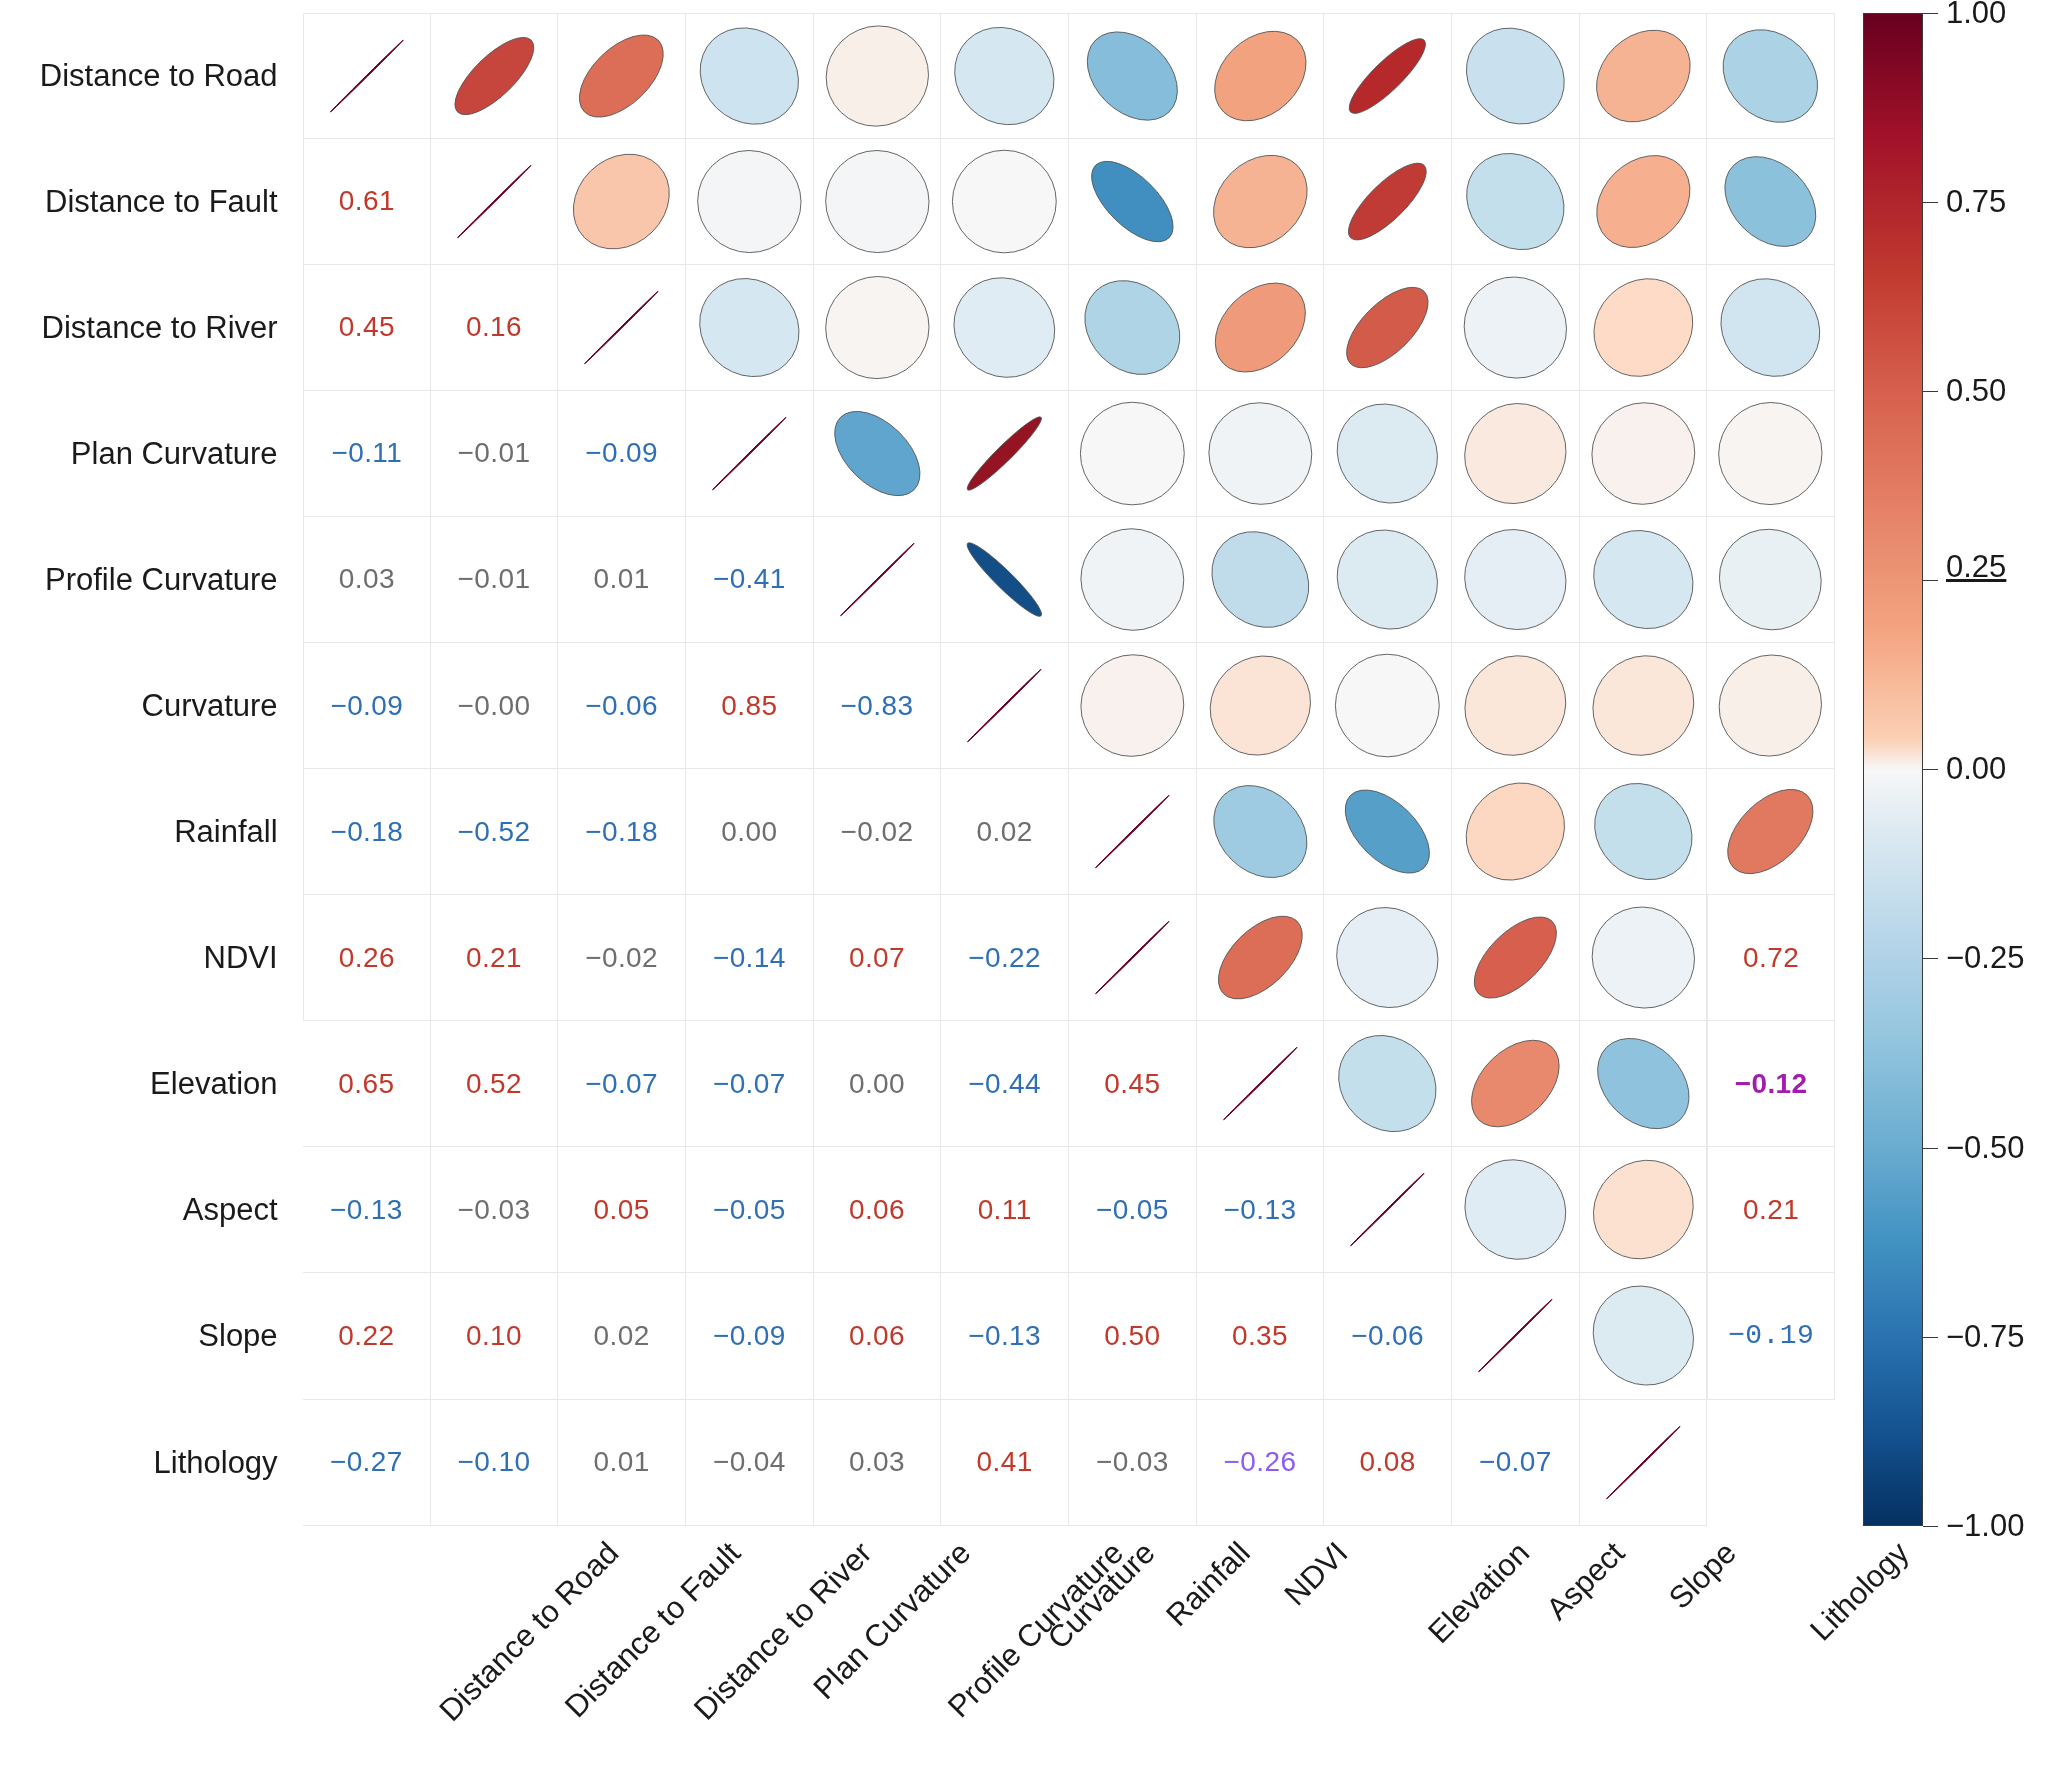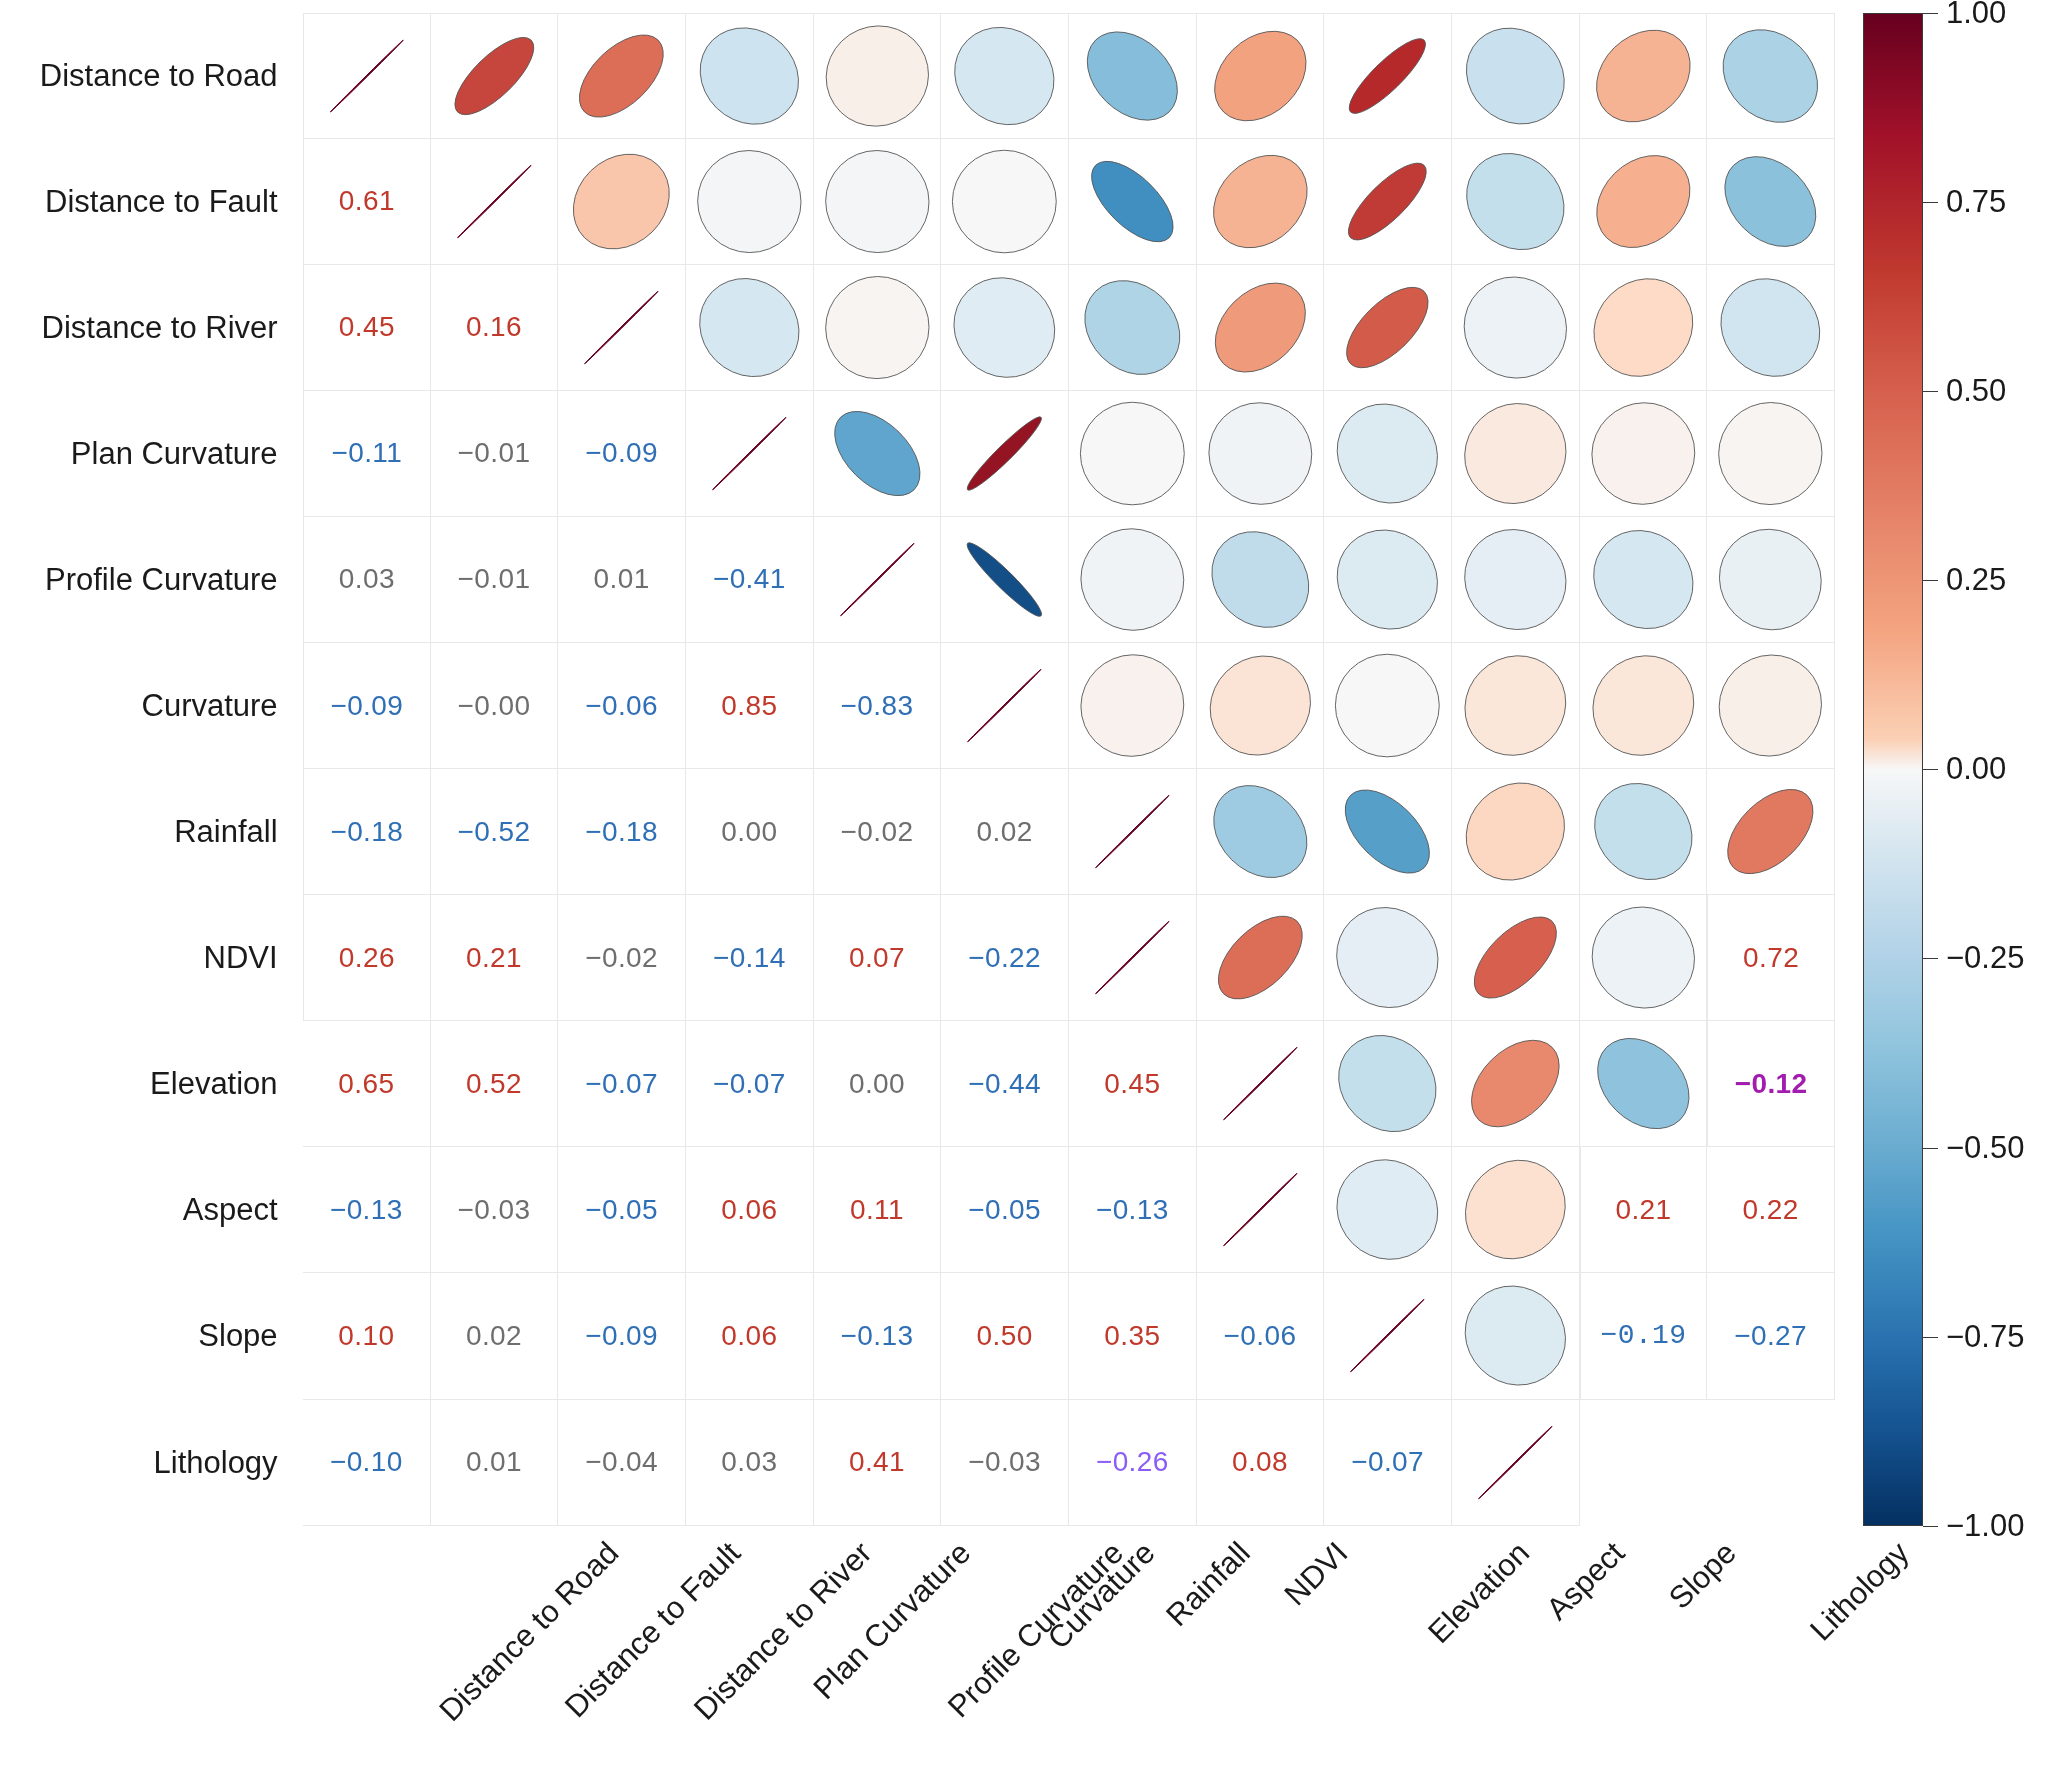--- a/index.html
+++ b/index.html
@@ -780,20 +780,23 @@
         <div class="cell col-first">
           <div class="numlabel" style="color: #a21caf; font-weight: bold;">−0.12</div>
         </div>
         <div class="cell">
           <div class="numlabel" style="color: rgb(47, 111, 181);">−0.13</div>
         </div>
         <div class="cell">
           <div class="numlabel" style="color: rgb(110, 110, 110);">−0.03</div>
         </div>
         <div class="cell">
+          <div class="numlabel" style="color: rgb(192, 57, 43);">0.05</div>
+        </div>
+        <div class="cell">
           <div class="numlabel" style="color: rgb(47, 111, 181);">−0.05</div>
         </div>
         <div class="cell">
           <div class="numlabel" style="color: rgb(192, 57, 43);">0.06</div>
         </div>
         <div class="cell">
           <div class="numlabel" style="color: rgb(192, 57, 43);">0.11</div>
         </div>
         <div class="cell">
           <div class="numlabel" style="color: rgb(47, 111, 181);">−0.05</div>
@@ -950,21 +953,21 @@
 
   <div class="colorbar-wrap">
     <div class="colorbar"></div>
   <div class="cb-tick" style="top: 0px;"></div>
       <div class="cb-ticklabel" style="top: 0px;">1.00</div>
       <div class="cb-tick" style="top: 189px;"></div>
       <div class="cb-ticklabel" style="top: 189px;">0.75</div>
       <div class="cb-tick" style="top: 378px;"></div>
       <div class="cb-ticklabel" style="top: 378px;">0.50</div>
       <div class="cb-tick" style="top: 567px;"></div>
-      <div class="cb-ticklabel" style="top: 567px;">0.25</div>
+      <div class="cb-ticklabel" style="top: 554px; text-decoration: underline;">0.25</div>
       <div class="cb-tick" style="top: 756px;"></div>
       <div class="cb-ticklabel" style="top: 756px;">0.00</div>
       <div class="cb-tick" style="top: 945px;"></div>
       <div class="cb-ticklabel" style="top: 945px;">−0.25</div>
       <div class="cb-tick" style="top: 1135px;"></div>
       <div class="cb-ticklabel" style="top: 1135px;">−0.50</div>
       <div class="cb-tick" style="top: 1324px;"></div>
       <div class="cb-ticklabel" style="top: 1324px;">−0.75</div>
       <div class="cb-tick" style="top: 1513px;"></div>
       <div class="cb-ticklabel" style="top: 1513px;">−1.00</div>

